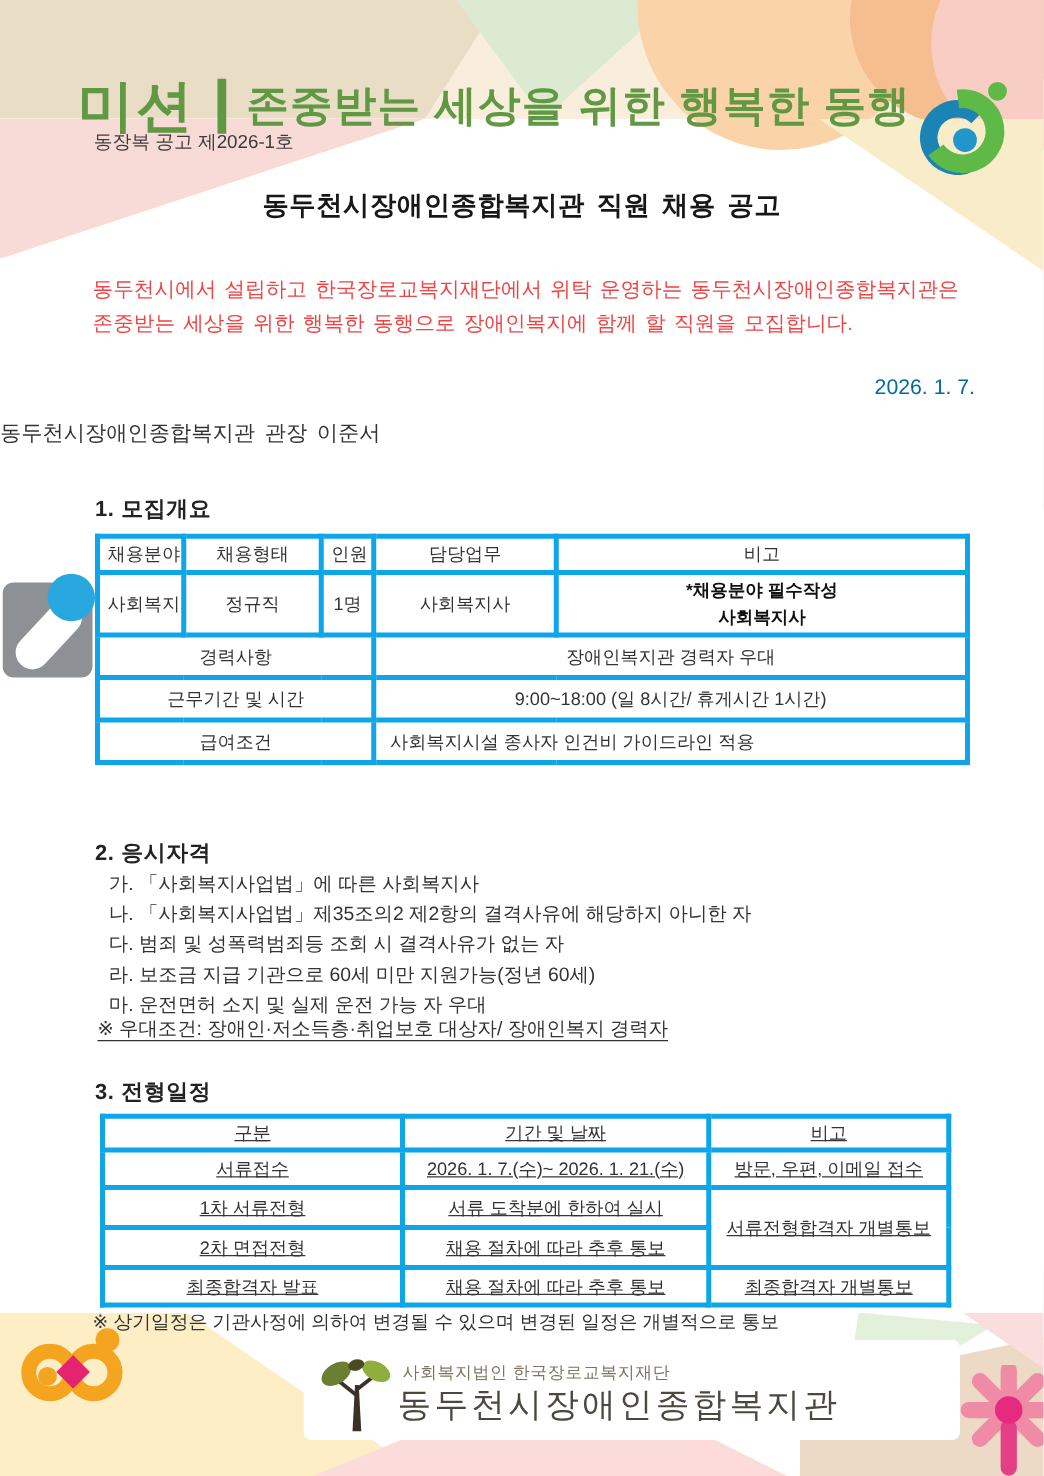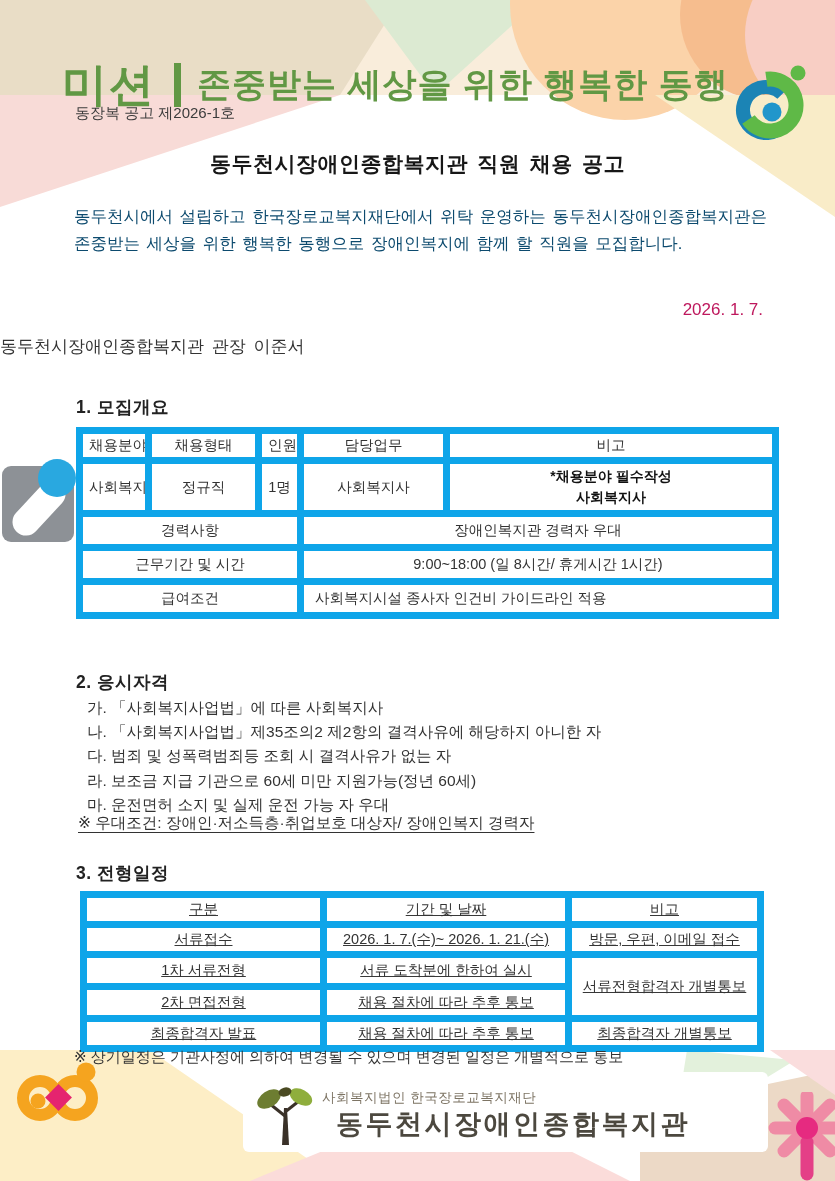--- a/index.html
+++ b/index.html
@@ -28,41 +28,41 @@
   .footer-band{left:243px;top:1072px;width:525px;height:80px;background:#ffffff;border-radius:6px;z-index:2;}
   
   .mission-row{position:absolute;left:62px;top:24px;display:flex;align-items:center;z-index:5;margin-top:31px;}
   .mission-big{font-size:45px;font-weight:bold;color:#619844;letter-spacing:2px;}
   .mission-sep{width:7px;height:44px;background:#619844;margin:0 16px 0 18px;}
   .mission-rest{font-size:34px;font-weight:bold;color:#619844;letter-spacing:1px;white-space:nowrap;}
   
   .abs{position:absolute;z-index:5;}
   .notice-no{left:75px;top:104px;font-size:15px;color:#3c3c3c;}
   .doc-title{left:0;top:150px;width:100%;text-align:center;font-size:21px;font-weight:bold;color:#171717;word-spacing:3px;letter-spacing:.5px;}
-  .intro{left:74px;top:203px;width:694px;font-size:16.5px;line-height:1.63;color:#0c4a6e;word-spacing:2px;}
-  .date-line{left:0;top:300px;width:763px;text-align:right;font-size:17px;color:#be185d;}
+  .intro{left:74px;top:219px;width:694px;font-size:16.5px;line-height:1.63;color:#ef4444;word-spacing:2px;}
+  .date-line{left:17px;top:300px;width:763px;text-align:right;font-size:17px;color:#0369a1;}
   .signer-line{left:0;top:335px;width:763px;text-align:left;font-size:17px;color:#333;word-spacing:3px;}
   .sec-h{font-size:17.5px;font-weight:bold;color:#222;letter-spacing:.5px;}
   .sec1-h{left:76px;top:395px;}
   .sec2-h{left:76px;top:670px;}
   .sec3-h{left:76px;top:861px;text-align:right;}
   
   table{border-collapse:collapse;table-layout:fixed;z-index:5;position:absolute;background:#fff;}
-  td,th{border:7px solid #0ea5e9;text-align:center;font-size:14.5px;color:#333;font-weight:normal;padding:2px 6px;overflow:hidden;white-space:nowrap;}
+  td,th{border:4px solid #0ea5e9;text-align:center;font-size:14.5px;color:#333;font-weight:normal;padding:2px 6px;overflow:hidden;white-space:nowrap;}
   .t1{left:76px;top:427px;width:696px;border:2px solid #2e2e2e;}
   .t2{left:80px;top:891px;width:677px;border:2px solid #2e2e2e;text-decoration:underline;}
   .note-b{font-weight:bold;color:#111;font-size:14px;line-height:1.5;white-space:normal;}
   td.left{text-align:left;padding-left:11px;}
   
   .s2-list{left:87px;top:696px;width:690px;font-size:15.5px;color:#333;line-height:24.2px;white-space:nowrap;}
   .s2-note{left:78px;top:813px;font-size:15.5px;color:#333;text-decoration:underline;text-underline-offset:4px;white-space:nowrap;}
   .s3-note{left:74px;top:1048px;font-size:15px;color:#333;white-space:nowrap;}
   
   .footer-small{left:322px;top:1089px;font-size:13.5px;color:#7d7464;letter-spacing:.5px;}
-  .footer-large{left:318px;top:1106px;font-size:27px;font-weight:bold;color:#4c483f;letter-spacing:2.5px;margin-left:18px;}
+  .footer-large{left:318px;top:1106px;font-size:27px;font-weight:normal;color:#4c483f;letter-spacing:2.5px;}
   .svg-abs{position:absolute;z-index:3;}
   .z6{z-index:6;}
 </style>
 </head>
 <body>
 
 <div class="page">
 
   <div class="deco hdr-base"></div>
   <div class="deco hdr-tan"></div>

